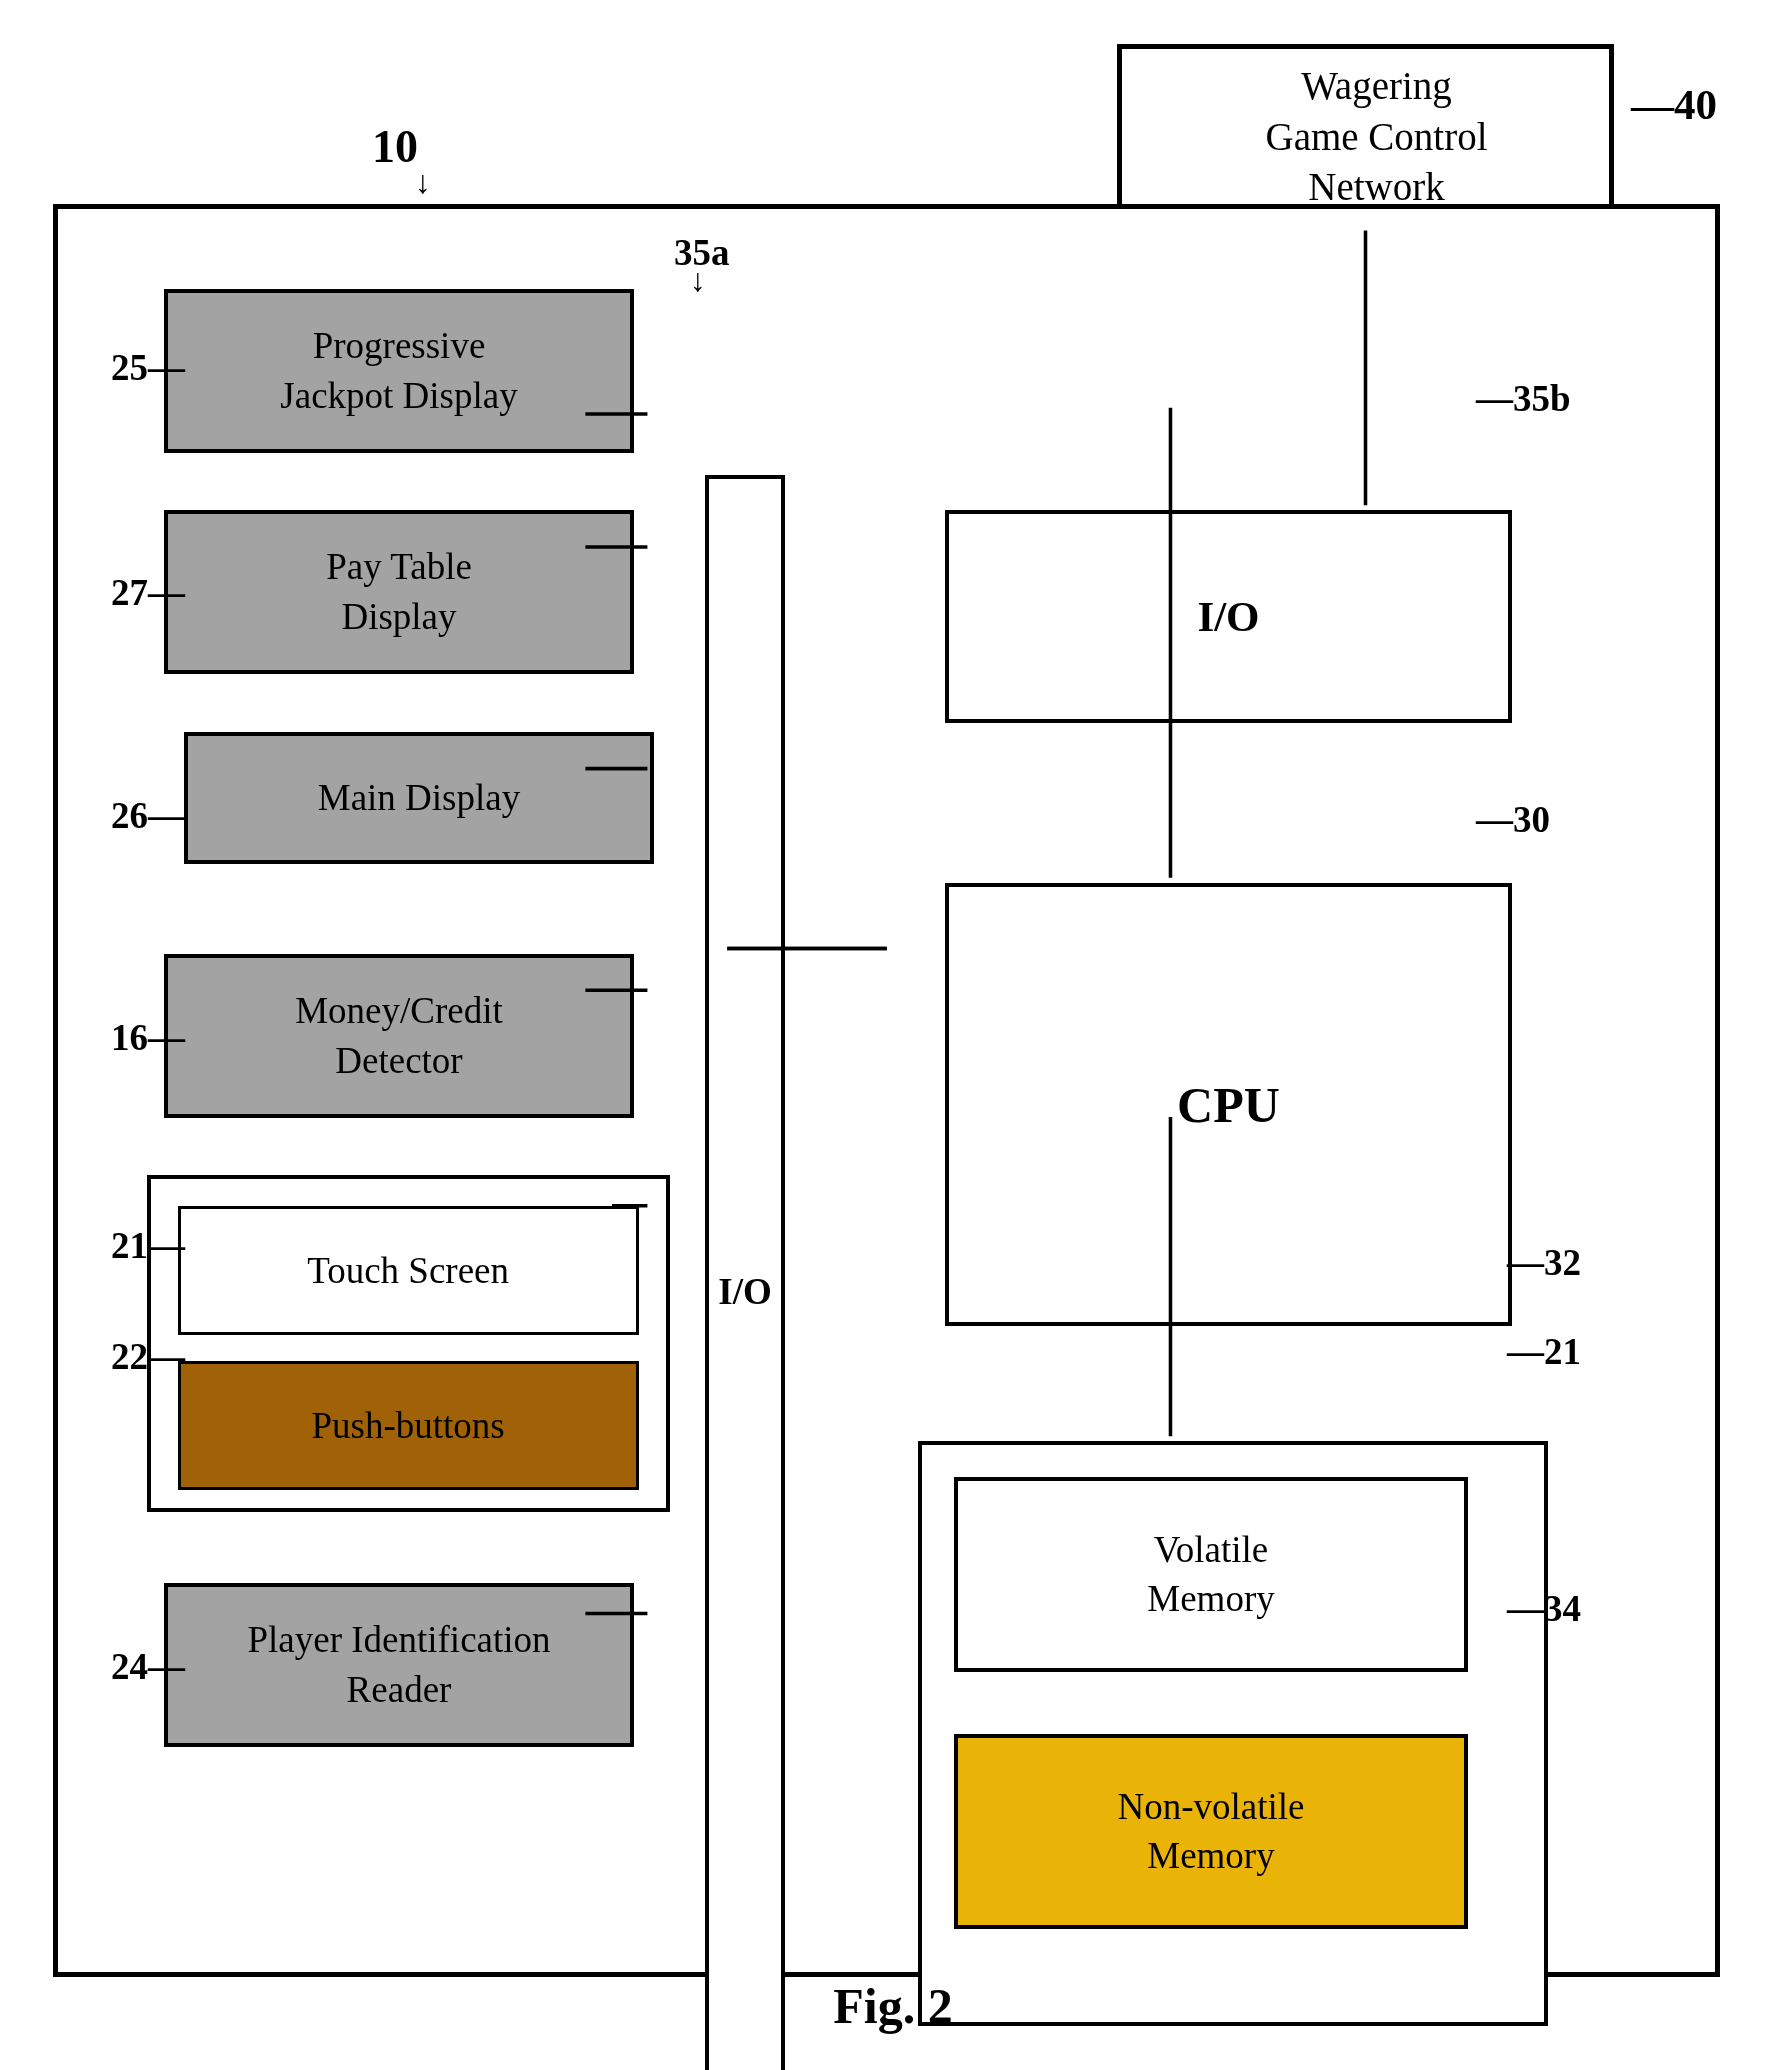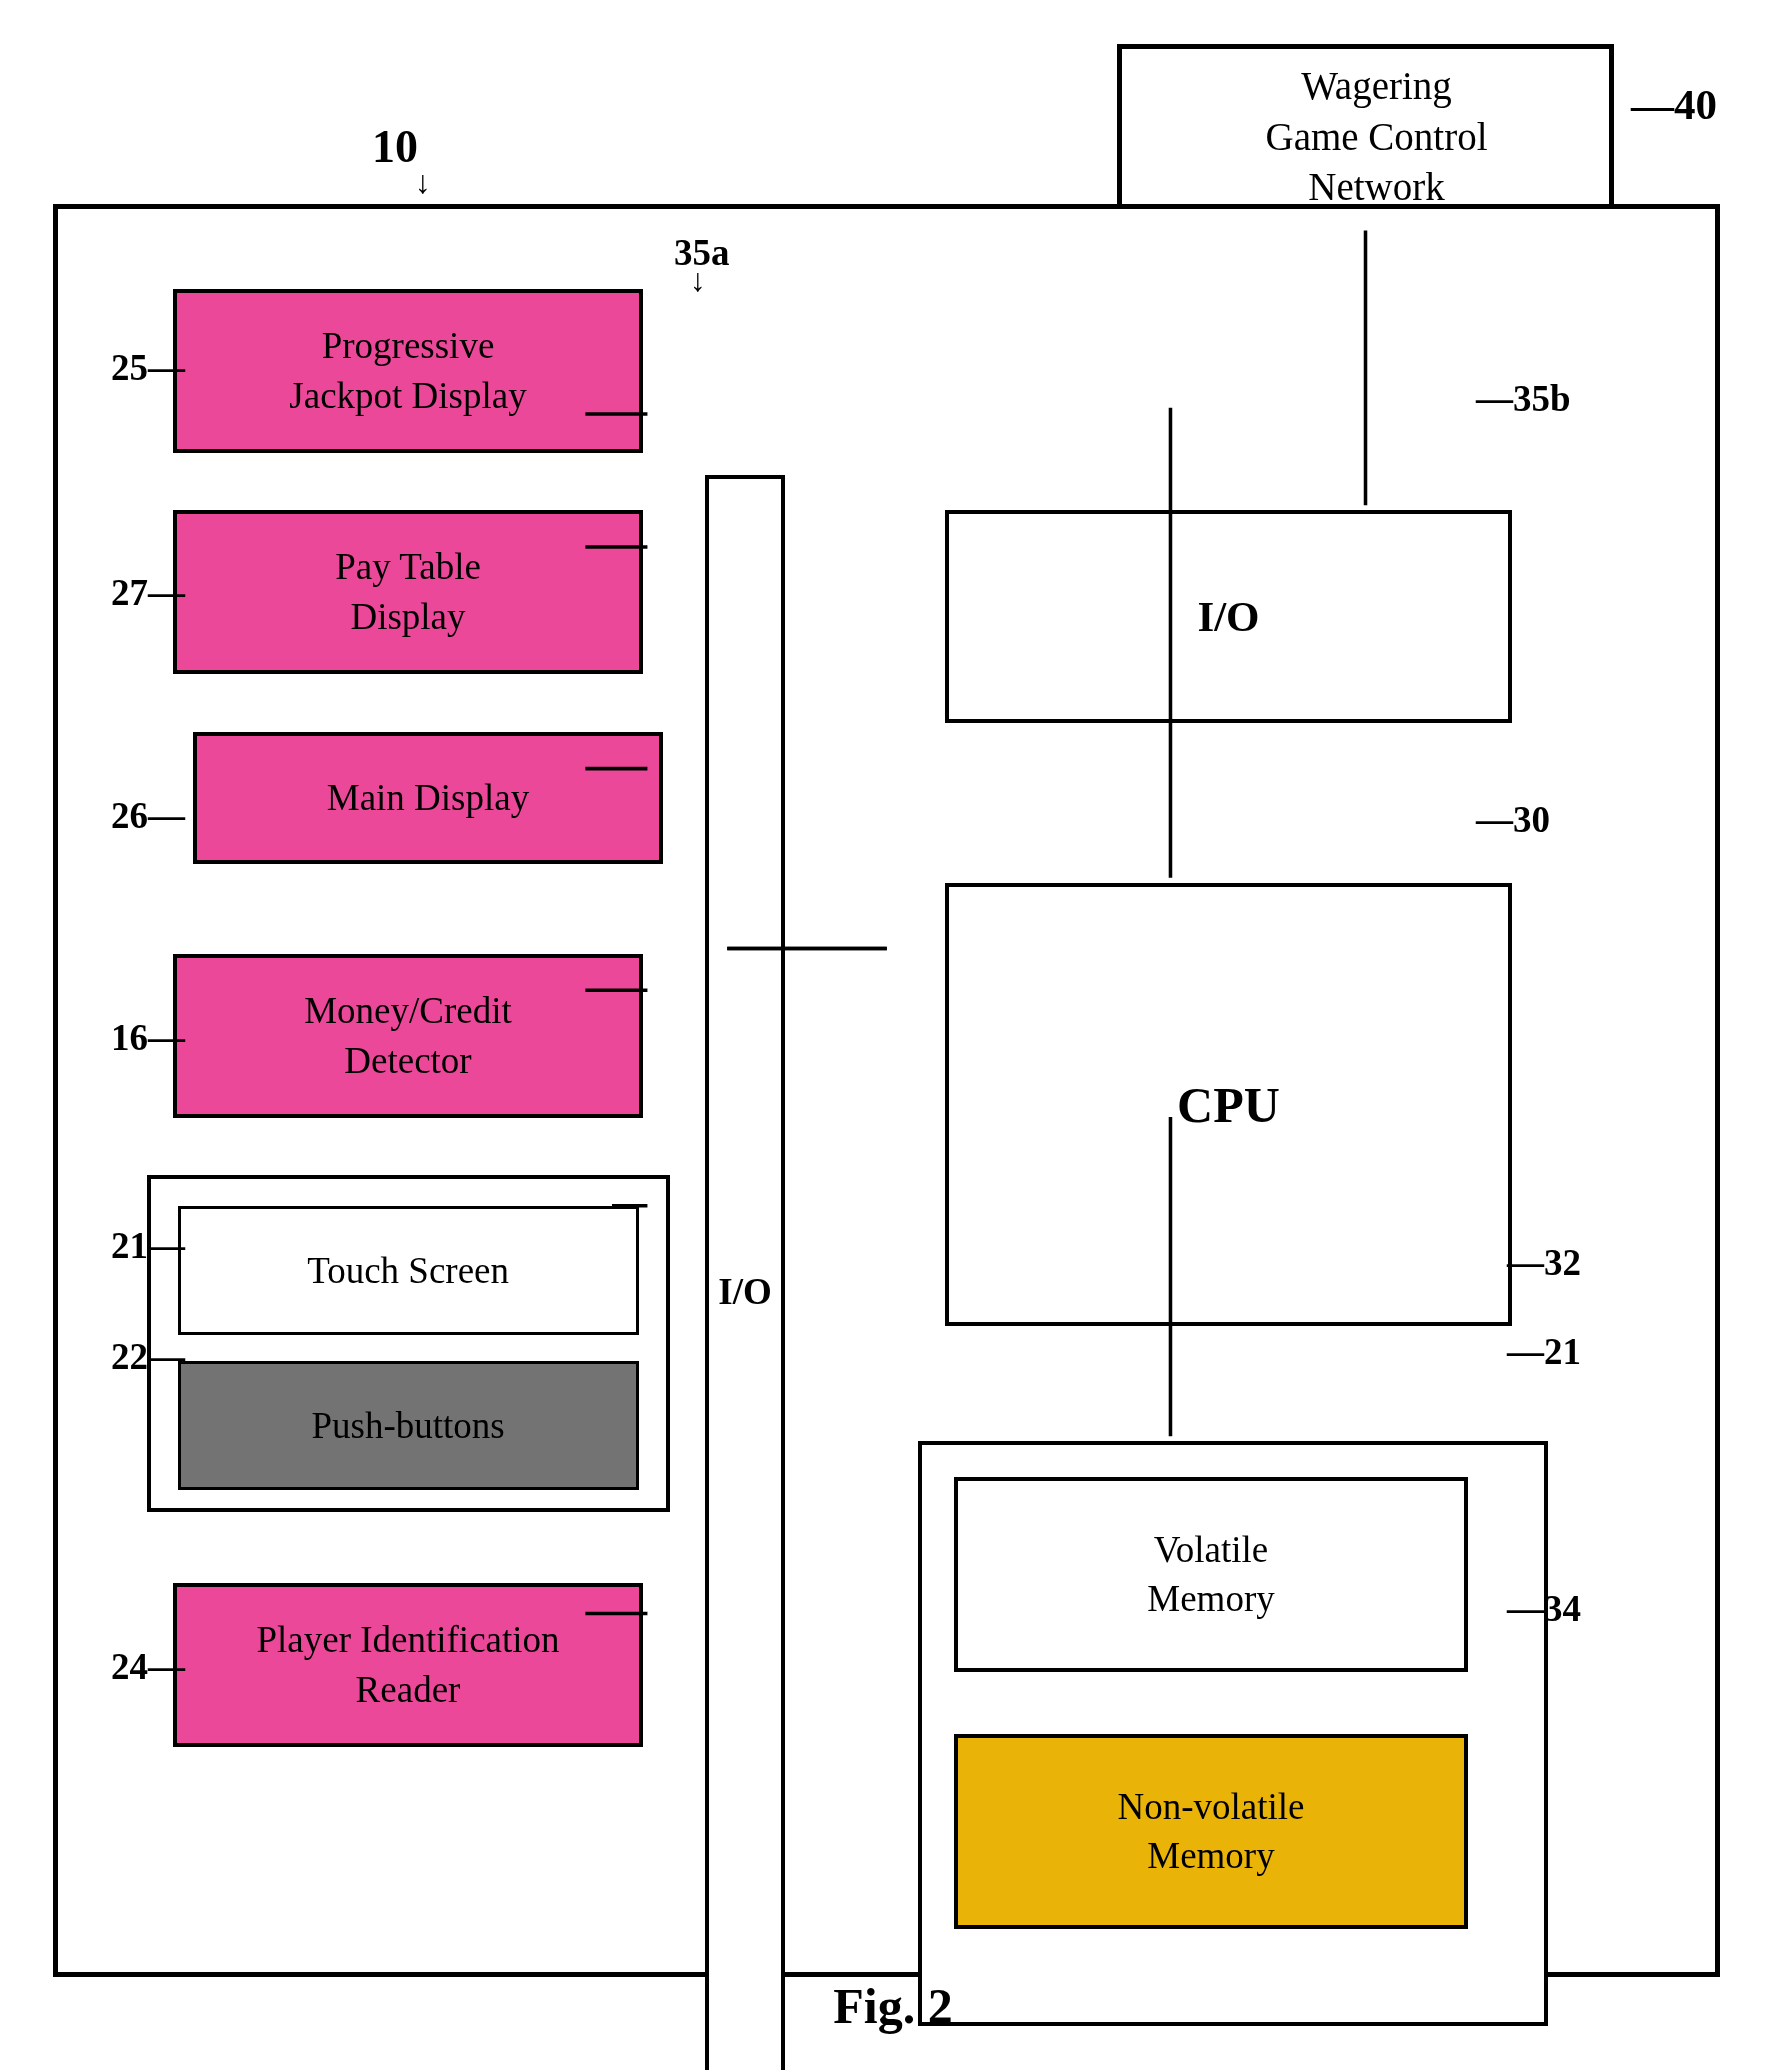--- a/index.html
+++ b/index.html
@@ -62,24 +62,24 @@
       position: absolute;
       top: 80px;
       left: 1631px;
       font-size: 43px;
       font-weight: bold;
     }
 
     
     .left-box {
       position: absolute;
-      left: 115px;
+      left: 106px;
       width: 470px;
       border: 4.4px solid #000;
-      background: #ec4899;
+      background: #a3a3a3;
       display: flex;
       align-items: center;
       justify-content: center;
       text-align: center;
     }
     .left-box-label {
       font-size: 37px;
       line-height: 1.35;
       padding: 8.9px;
     }
@@ -279,21 +279,21 @@
       <div class="left-box-label">Money/Credit<br>Detector</div>
     </div>
     <div class="ref-label" style="top:807px;left:53px;">16—</div>
 
     <div style="position:absolute;left:89px;top:966px;width:523px;height:337px;border:4.4px solid #000;background:#fff;">
 
       <div style="position:absolute;left:26.6px;top:26.6px;width:461px;height:129px;border:3.5px solid #000;background:#fff;display:flex;align-items:center;justify-content:center;">
         <div style="font-size:37px;">Touch Screen</div>
       </div>
 
-      <div style="position:absolute;left:26.6px;top:182px;width:461px;height:129px;border:3.5px solid #000;background:#737373;display:flex;align-items:center;justify-content:center;">
+      <div style="position:absolute;left:26.6px;top:182px;width:461px;height:129px;border:3.5px solid #000;background:#a16207;display:flex;align-items:center;justify-content:center;">
         <div style="font-size:37px;">Push-buttons</div>
       </div>
     </div>
     <div class="ref-label" style="top:1015px;left:53px;">21—</div>
     <div class="ref-label" style="top:1126px;left:53px;">22—</div>
 
     <div class="left-box" style="top:1374px;height:164px;">
       <div class="left-box-label">Player Identification<br>Reader</div>
     </div>
     <div class="ref-label" style="top:1436px;left:53px;">24—</div>

